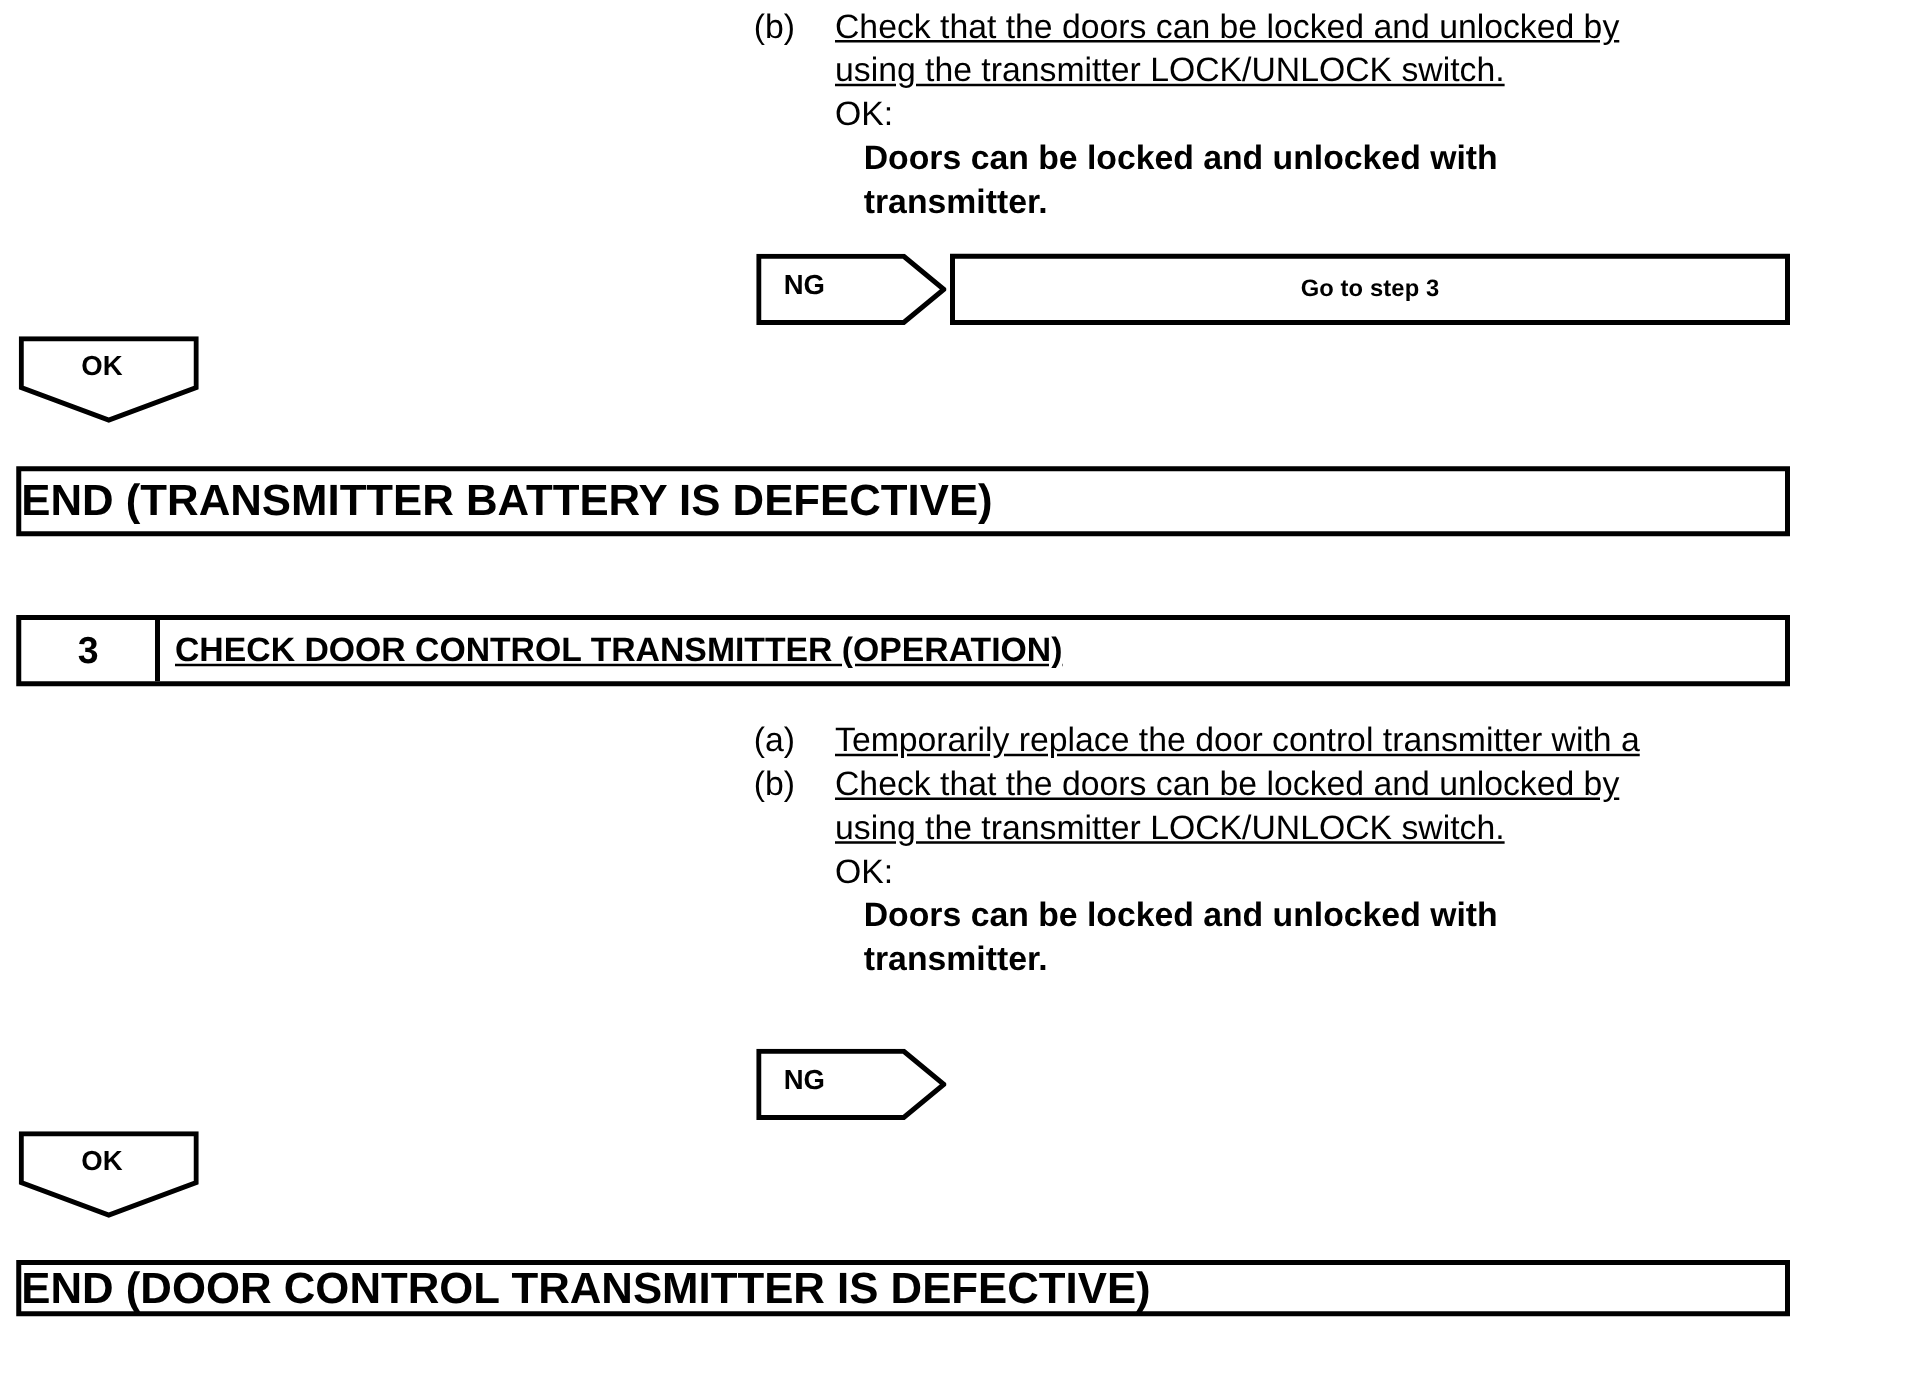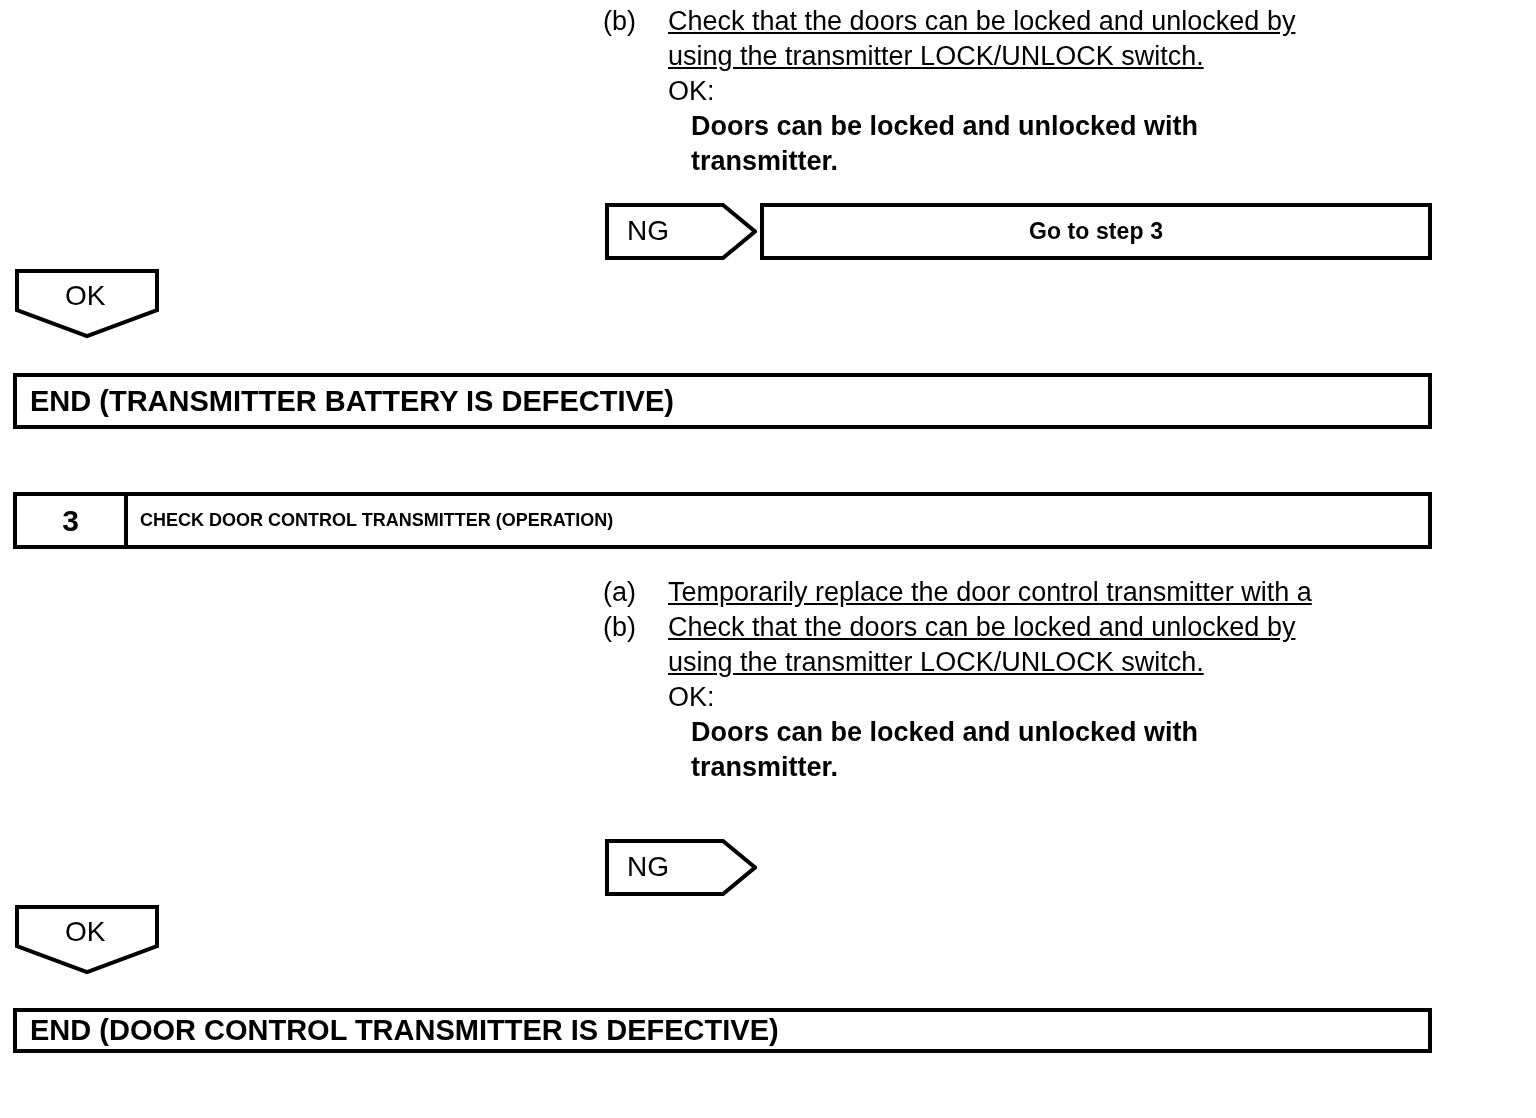--- a/index.html
+++ b/index.html
@@ -27,29 +27,28 @@
     border: 4px solid #000;
     background: #fff;
     display: flex;
     align-items: center;
   }
 
   .rect-box.center { justify-content: center; }
 
   .box-label {
     font-weight: bold;
-    font-size: 23px;
+    font-size: 19px;
     letter-spacing: 0.1px;
     white-space: nowrap;
   }
 
   .end-label {
     font-weight: bold;
-    font-size: 29px;
-    padding-left: 13px;
+    font-size: 35px;
     white-space: nowrap;
   }
 
   
   .step-header {
     box-sizing: border-box;
     border: 4px solid #000;
     background: #fff;
     display: flex;
     align-items: stretch;
@@ -61,31 +60,32 @@
     align-items: center;
     justify-content: center;
     font-weight: bold;
     font-size: 30px;
   }
   .step-title {
     display: flex;
     align-items: center;
     padding-left: 12px;
     font-weight: bold;
-    font-size: 18px;
-    white-space: nowrap;
+    font-size: 27px;
+    white-space: nowrap;
+    text-decoration: underline;
   }
 
   
   .flag-wrap { position: absolute; }
   .flag-wrap svg { display: block; }
   .flag-text {
     position: absolute;
-    font-weight: normal;
-    font-size: 28px;
+    font-weight: bold;
+    font-size: 22px;
     white-space: nowrap;
   }
   .ng-text { left: 22px; top: 12px; }
   .ok-text { left: 50px; top: 11px; }
 
   
   .instructions {
     position: absolute;
     font-size: 27px;
     line-height: 35px;

